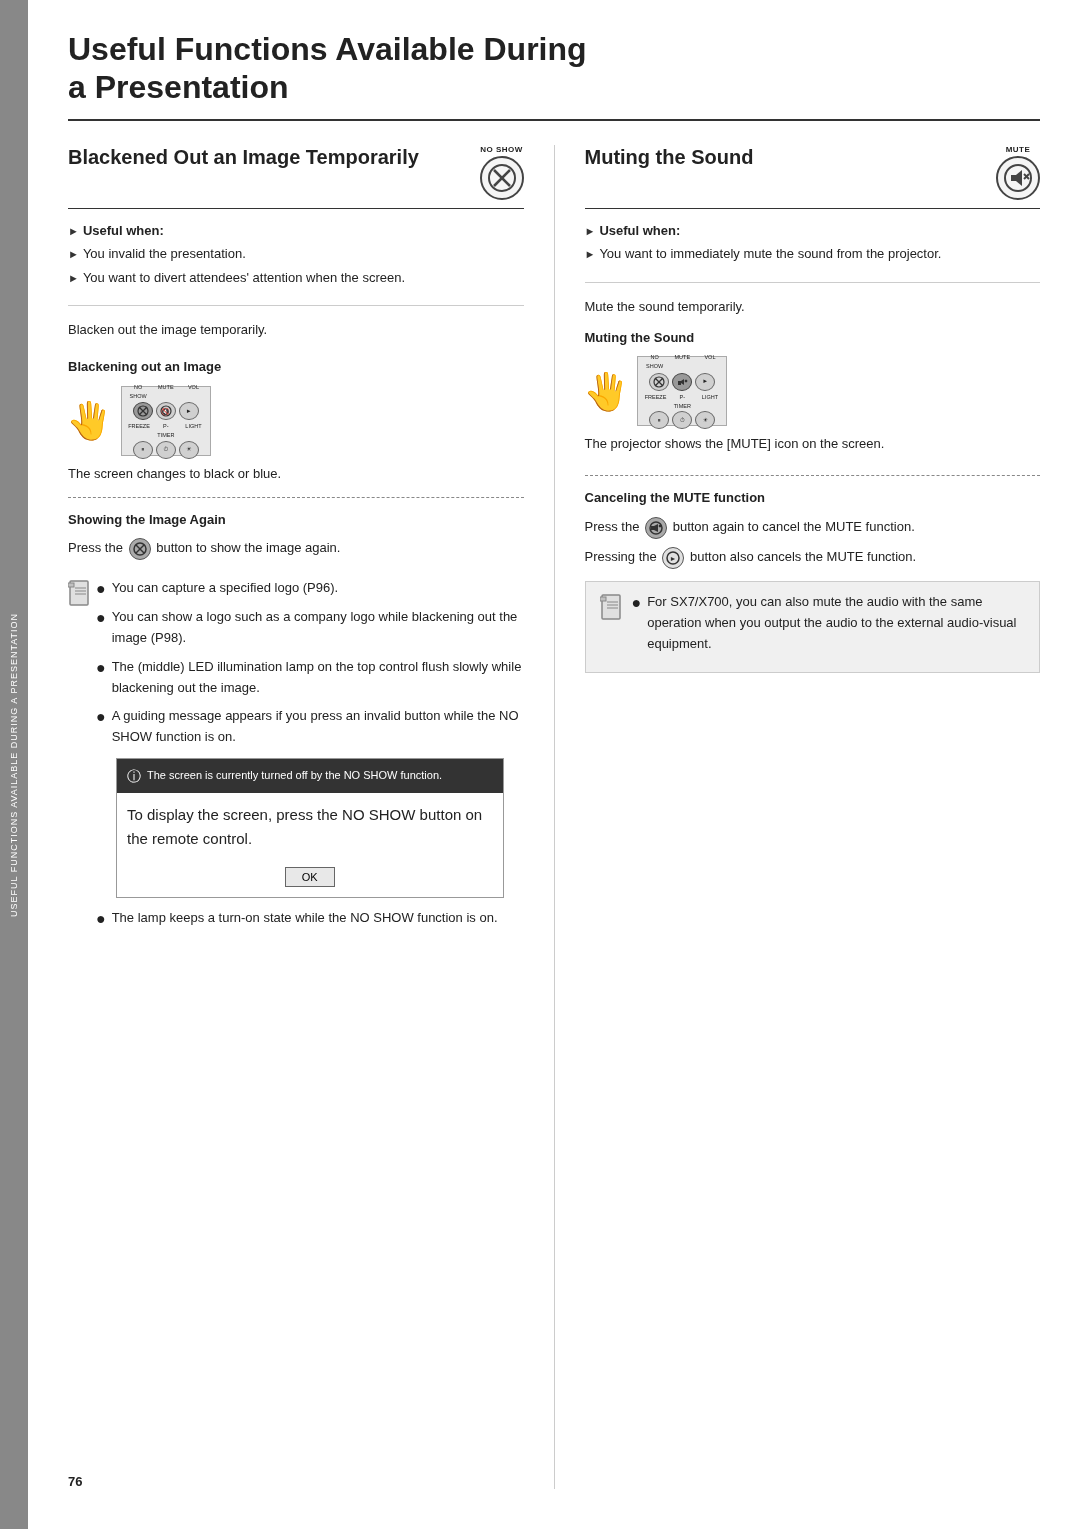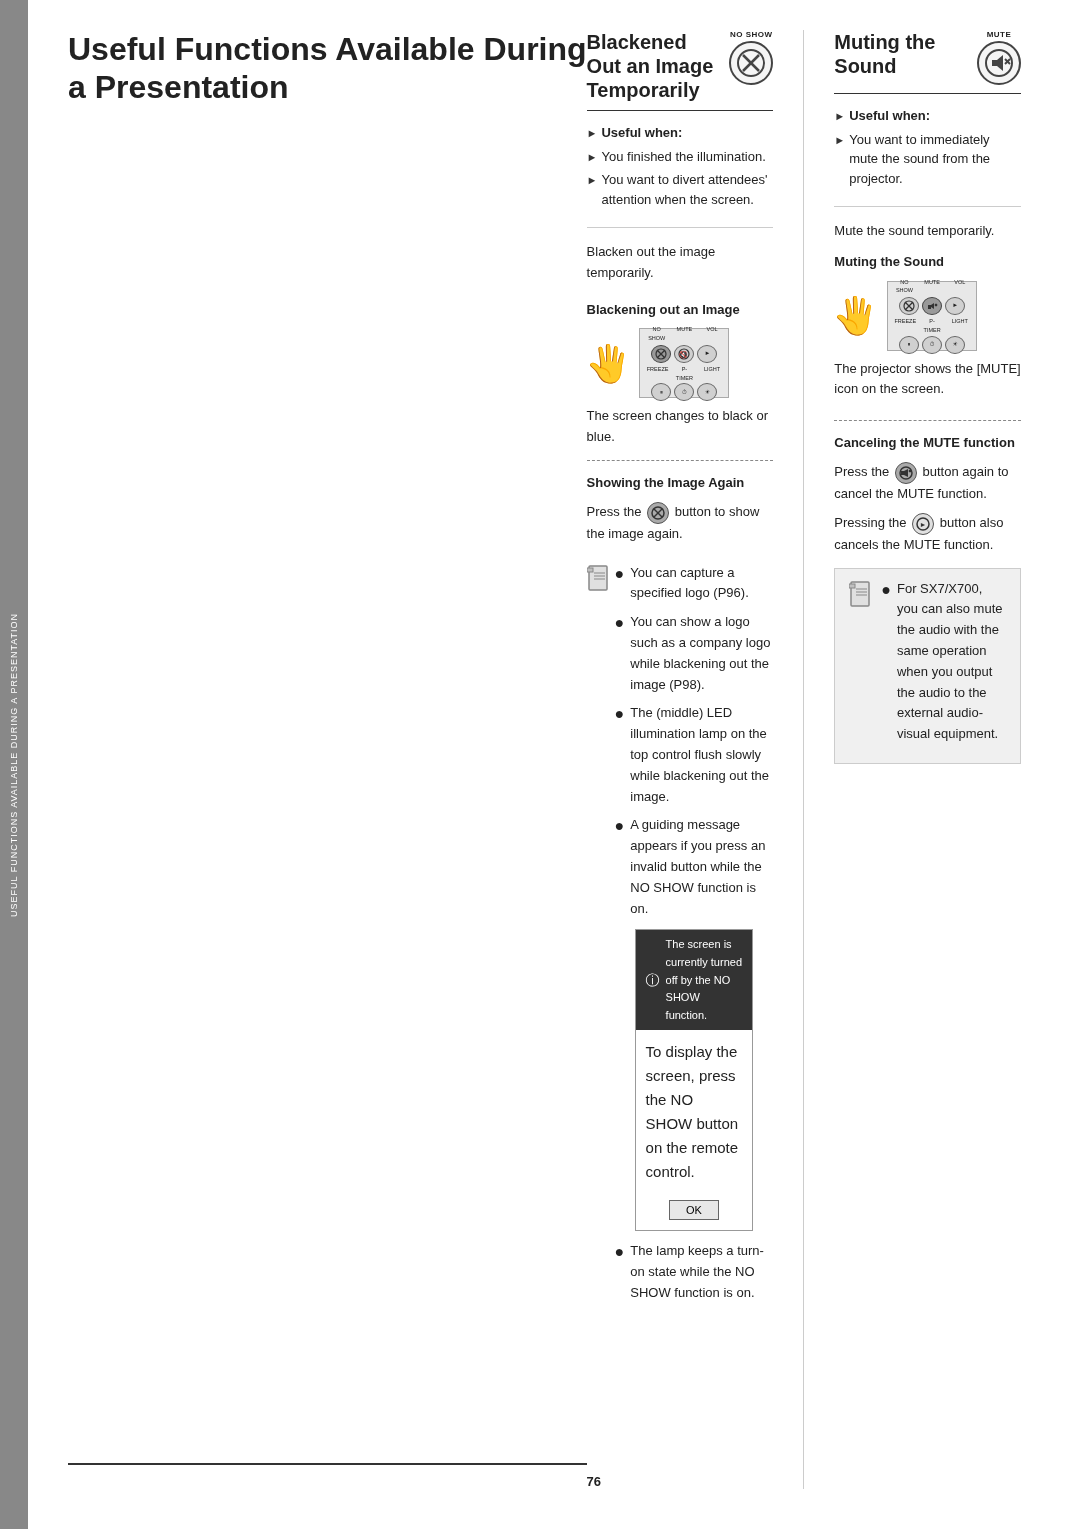--- a/index.html
+++ b/index.html
@@ -33,23 +33,23 @@
       transform: rotate(180deg);
       font-size: 9px;
       color: #fff;
       letter-spacing: 1px;
       text-transform: uppercase;
       flex-shrink: 0;
     }
 
     .main-content {
       flex: 1;
-      padding: 30px 59px 40px 40px;
-      display: flex;
-      flex-direction: row;
+      padding: 30px 40px 40px 40px;
+      display: flex;
+      flex-direction: column;
     }
 
     
     .page-title {
       font-size: 32px;
       font-weight: bold;
       border-bottom: 2px solid #333;
       padding-bottom: 12px;
       margin-bottom: 24px;
       line-height: 1.2;
@@ -346,21 +346,21 @@
           </div>
         </div>
 
         <div class="useful-when">
           <div class="useful-when-item">
             <span class="arrow-bullet">►</span>
             <strong>Useful when:</strong>
           </div>
           <div class="useful-when-item">
             <span class="arrow-bullet">►</span>
-            <span>You finished the illumination.</span>
+            <span>You invalid the presentation.</span>
           </div>
           <div class="useful-when-item">
             <span class="arrow-bullet">►</span>
             <span>You want to divert attendees' attention when the screen.</span>
           </div>
         </div>
 
         <div class="section-body">
           <p style="margin-bottom:16px;">Blacken out the image temporarily.</p>
 

